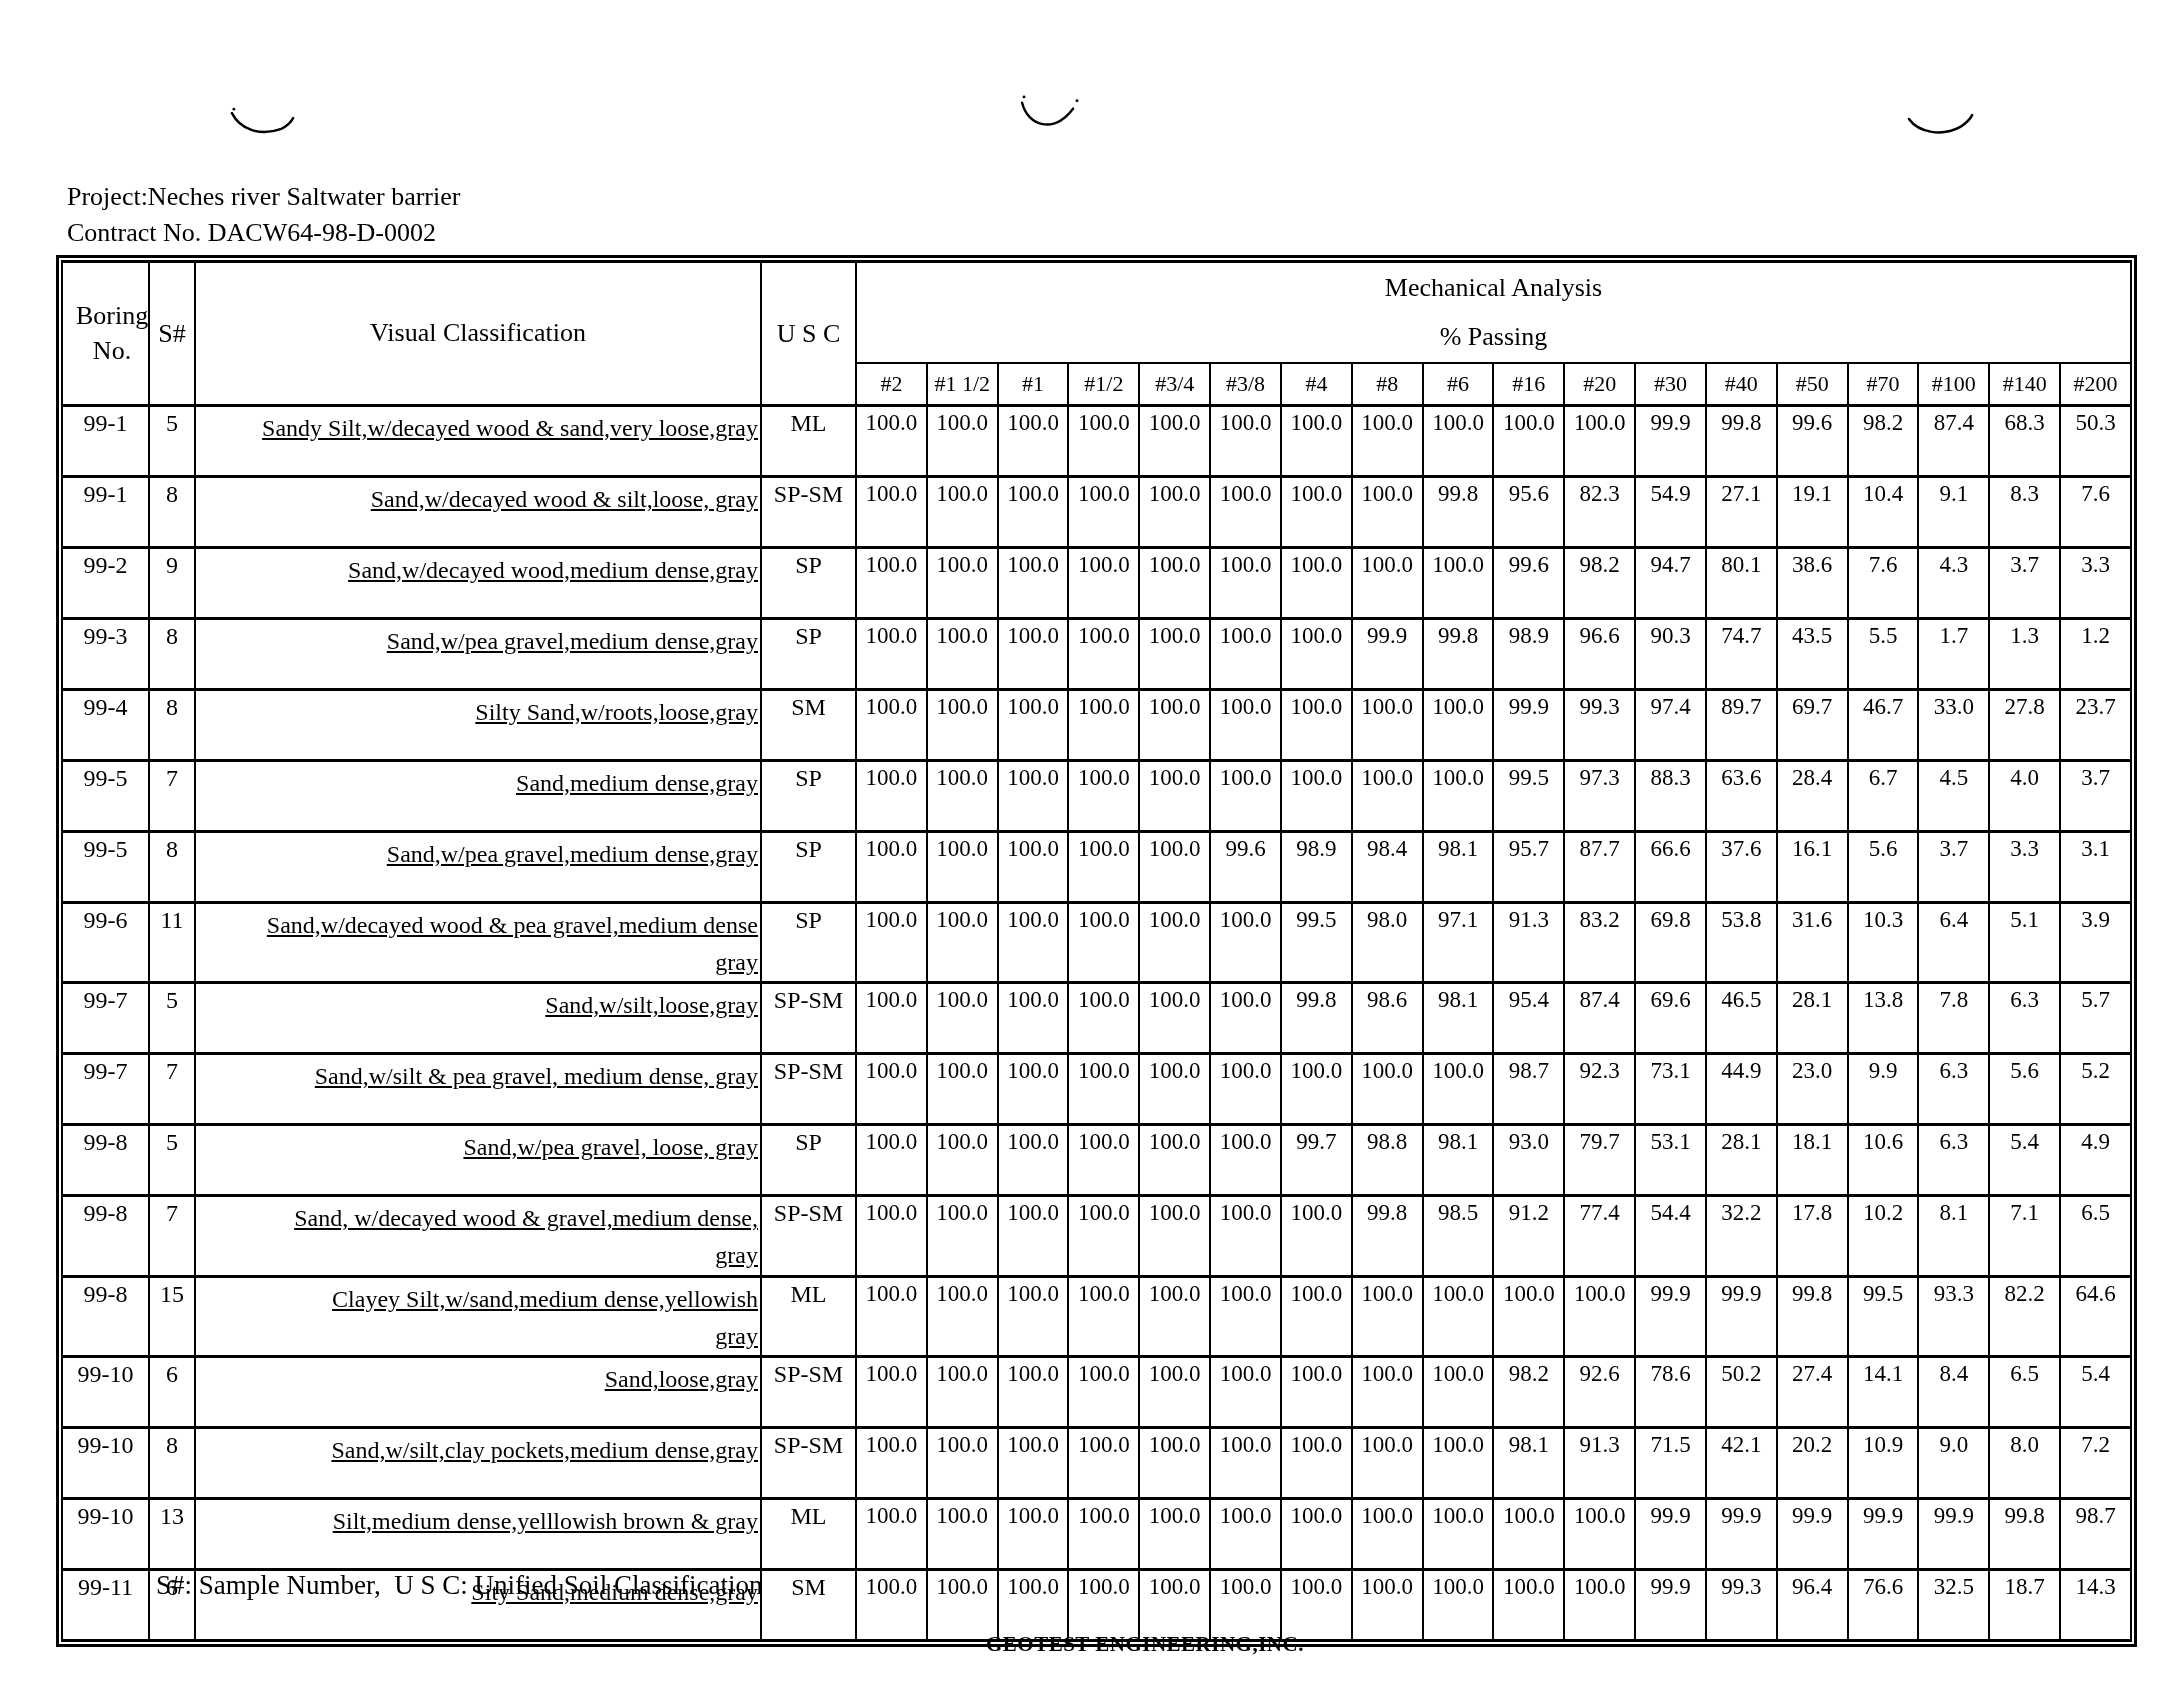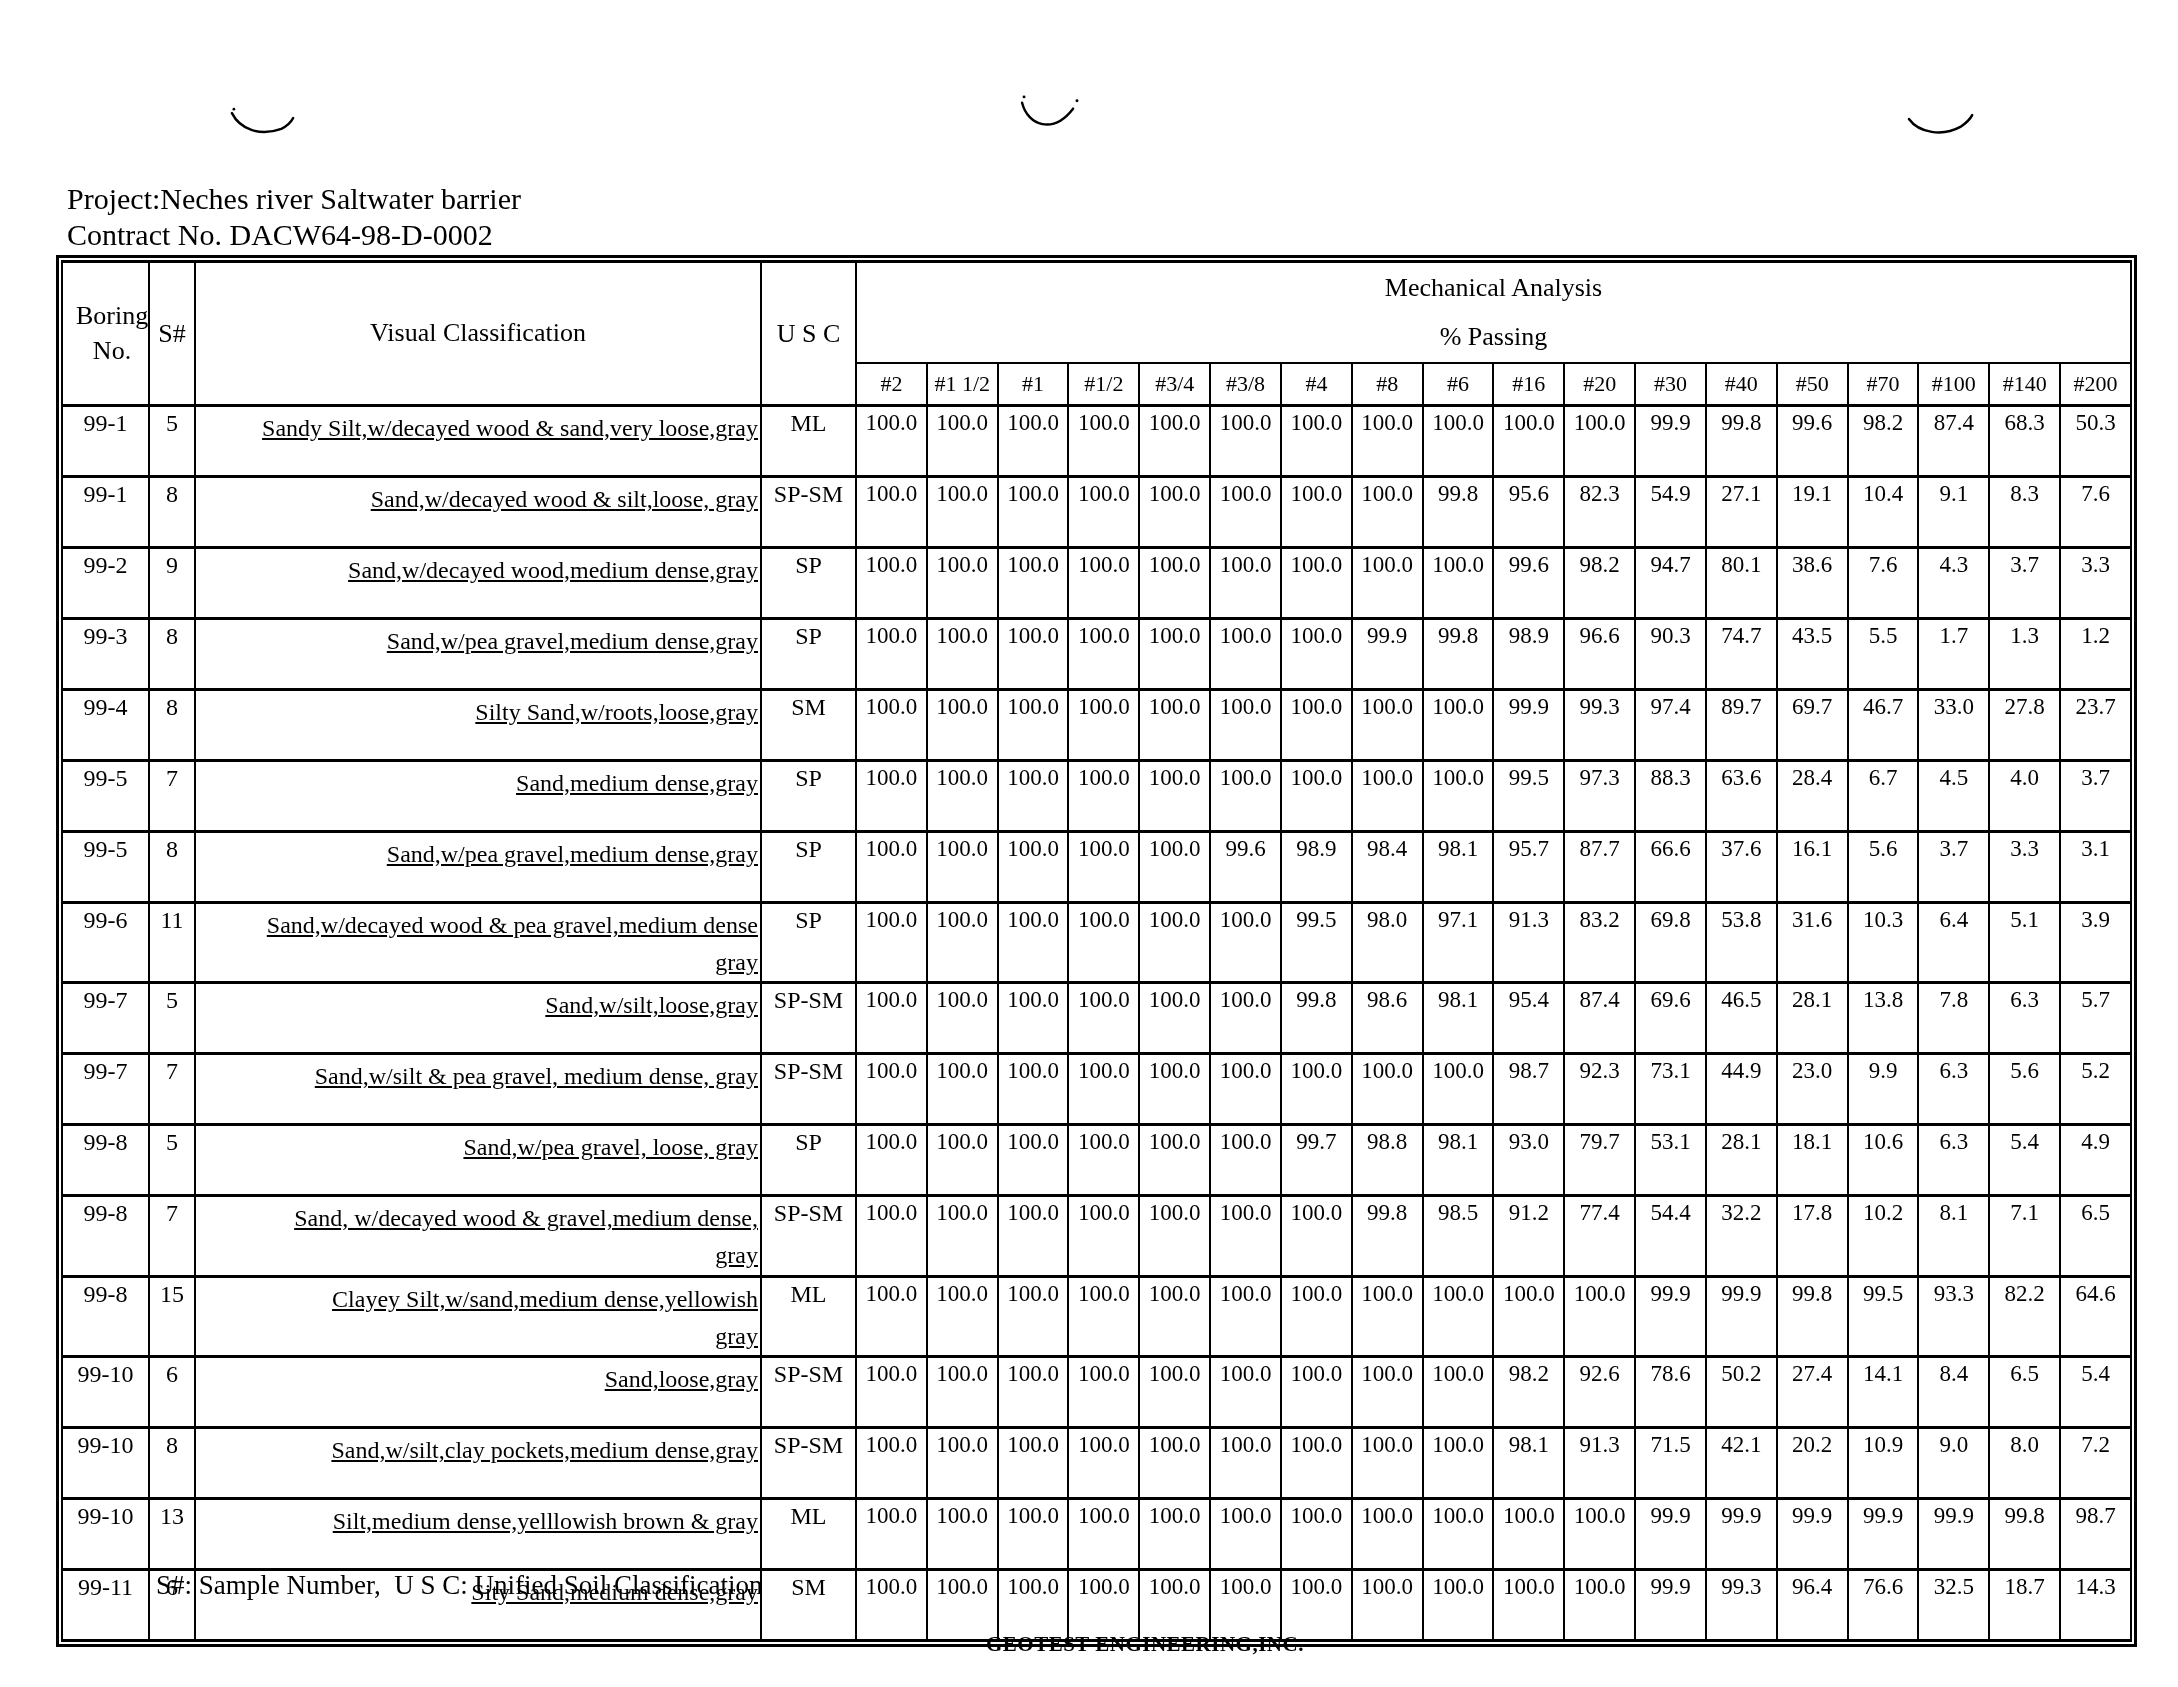--- a/index.html
+++ b/index.html
@@ -12,21 +12,21 @@
     overflow:hidden;
   }
   .title{
     position:absolute; top:103px; left:958px;
     font-family:"Liberation Sans", sans-serif;
     font-weight:bold; font-size:31px; letter-spacing:0.5px;
     white-space:nowrap;
   }
   .proj-line{
     position:absolute; left:67px;
-    font-size:30px; white-space:nowrap;
+    font-size:26px; white-space:nowrap;
   }
   .proj{ top:182px; }
   .contract{ top:218px; }
   .squiggle{ position:absolute; }
   .table-wrap{
     position:absolute; left:56px; top:255px;
     border:3px solid #000;
     padding:2px;
   }
   table{

